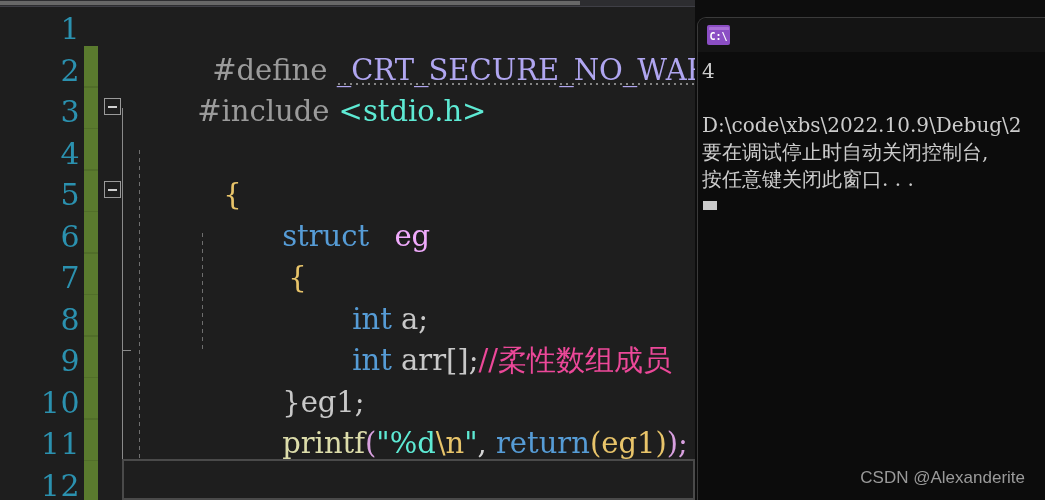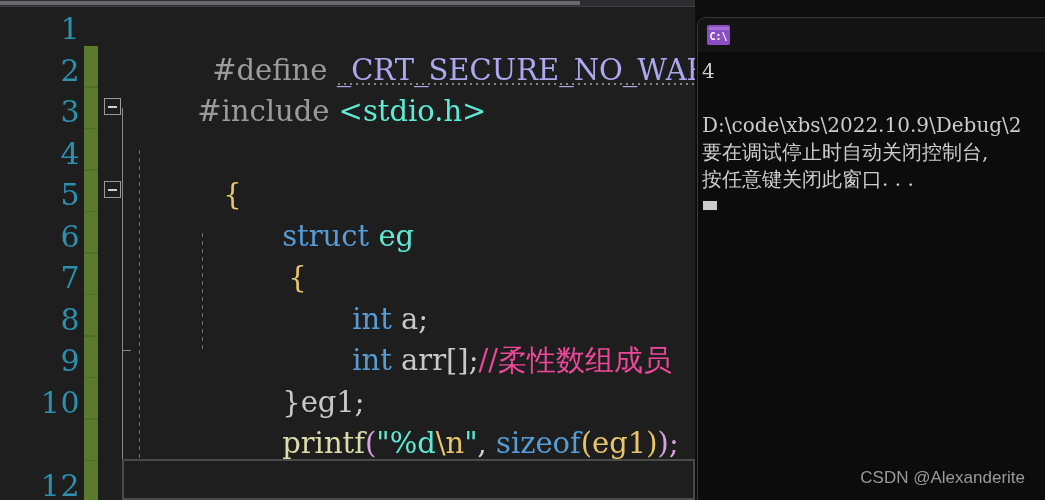--- a/index.html
+++ b/index.html
@@ -102,21 +102,21 @@
     letter-spacing: 0px;
   }
 
   
   .c-pre      { color: #9b9b9b; }
   .c-macro    { color: #b0a6f0; }
   .c-num      { color: #b5cea8; }
   .c-str      { color: #5eead4; }
   .c-esc      { color: #e8c46a; }
   .c-key      { color: #569cd6; }
-  .c-type     { color: #5eead4; }
+  .c-type     { color: #f0abfc; margin-left: 16px; }
   .c-func     { color: #dcdcaa; }
   .c-ctl      { color: #d8a0df; }
   .c-id       { color: #c8c8c8; }
   .c-punct    { color: #d4d4d4; }
   .c-paren    { color: #d8a0df; }
   .c-paren2   { color: #e8c46a; }
   .c-cmt      { color: #ec4899; }
 
   .squiggle {
     position: relative;
@@ -350,25 +350,26 @@
       <div class="line">
         <div class="lnum">9</div>
         <div class="code" style="left:190px;">
           <span class="c-id">}eg1;</span>
         </div>
       </div>
 
       <div class="line">
         <div class="lnum">10</div>
         <div class="code" style="left:190px;">
-          <span class="c-func">printf</span><span class="c-paren">(</span><span class="c-str">"%d</span><span class="c-esc">\n</span><span class="c-str">"</span><span class="c-punct">, </span><span class="c-key">sizeof</span><span class="c-paren2">(eg1)</span><span class="c-paren">);</span>
-        </div>
-      </div>
-
-      <div class="line">
+          <span class="c-func">printf</span><span class="c-paren">(</span><span class="c-str">"%d</span><span class="c-esc">\n</span><span class="c-str">"</span><span class="c-punct">, </span><span class="c-key">return</span><span class="c-paren2">(eg1)</span><span class="c-paren">);</span>
+        </div>
+      </div>
+
+      <div class="line">
+        <div class="lnum">11</div>
       </div>
 
       <div class="line">
         <div class="lnum">12</div>
         <div class="code" style="left:131px;">
           
         </div>
       </div>
 
       <div class="curline"></div>

